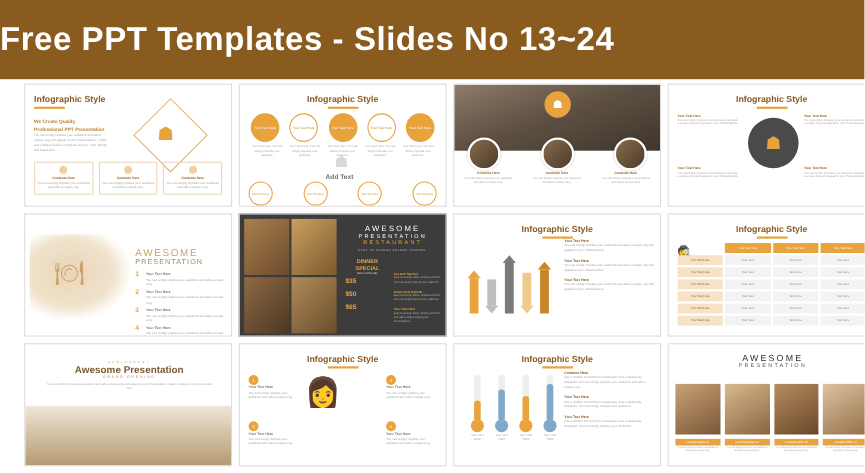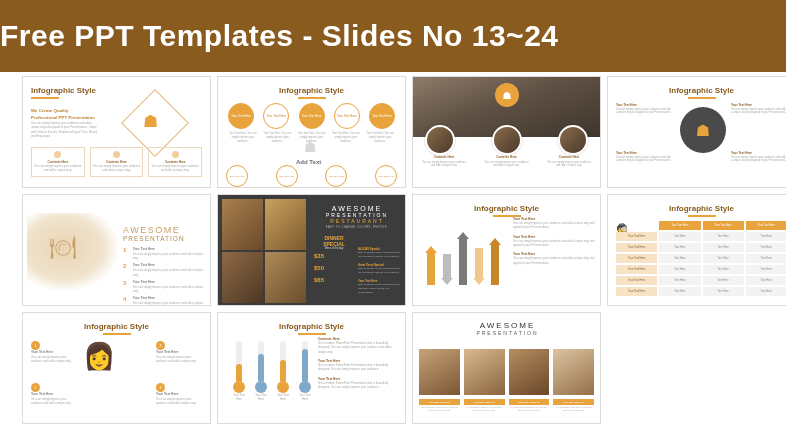--- a/index.html
+++ b/index.html
@@ -523,20 +523,29 @@
         </div>
         <div class="s8-row">
           <div class="s8-c lb">Your Text Here</div>
           <div class="s8-c">Text Here</div>
           <div class="s8-c">Text Here</div>
           <div class="s8-c">Text Here</div>
         </div>
       </div>
     </div>
 
+    <div class="slide">
+      <div class="s9-head">
+        <div class="r">RESTAURANT</div>
+        <div class="t">Awesome Presentation</div>
+        <div class="s">GRAND OPENING</div>
+        <div class="d">You can simply impress your audience and add a unique zing and appeal to your Presentations. Easy to change colors, photos and Text.</div>
+      </div>
+      <div class="s9-photo"></div>
+    </div>
 
     <div class="slide">
       <div class="slide-inner">
         <div class="s-title"><span>Infographic Style</span><span class="u"></span></div>
       </div>
       <div class="s10-fig">👩</div>
       <div class="s10-l" style="top:28px;">
         <div class="s10-badge">1</div>
         <div class="tiny b">Your Text Here</div>
         <div class="micro">You can simply impress your audience and add a unique zing.</div>

